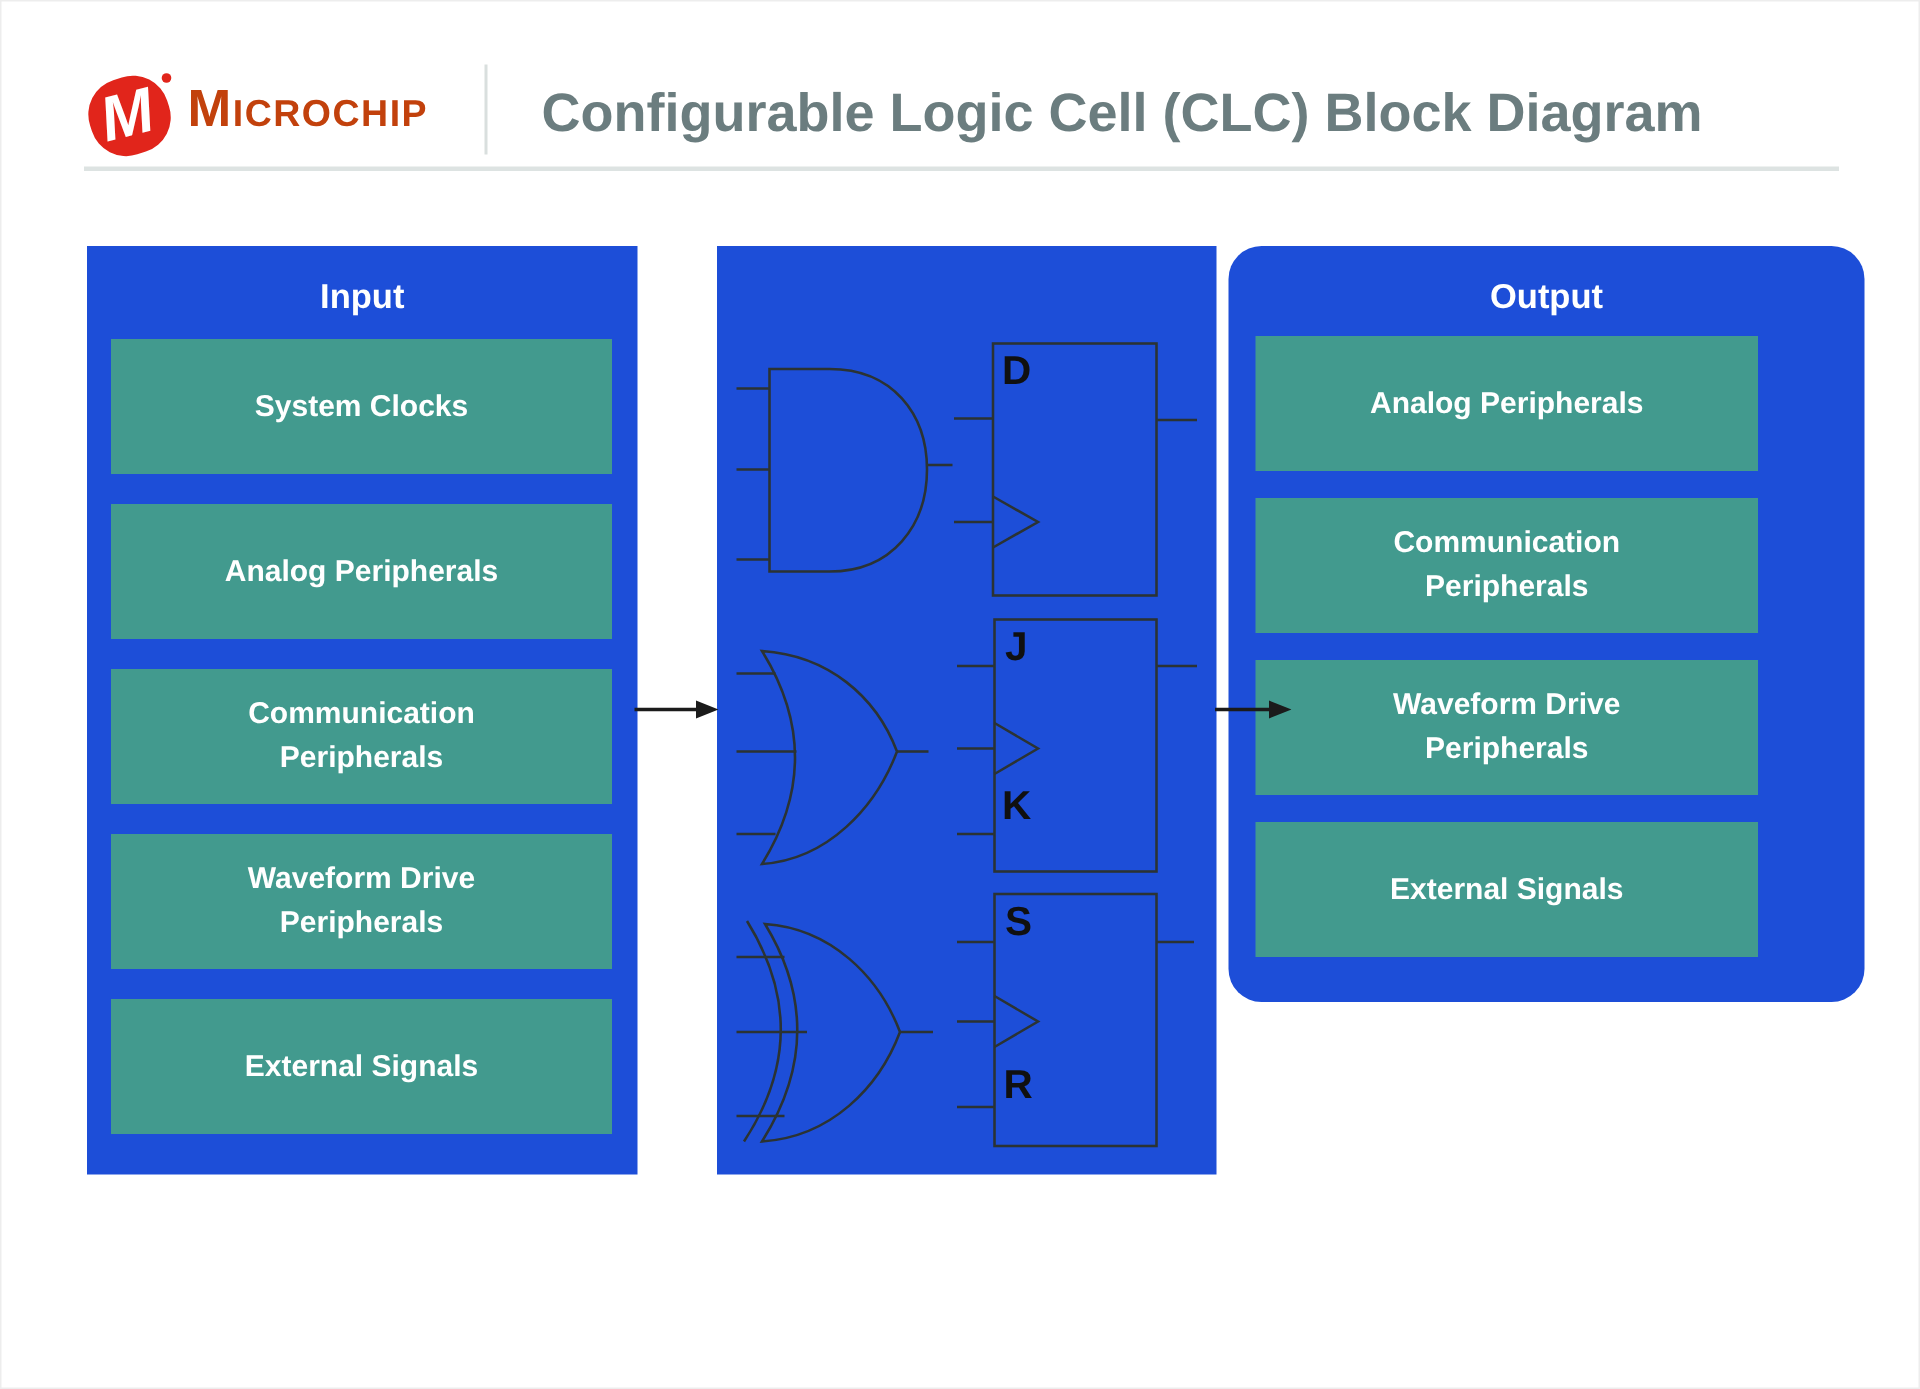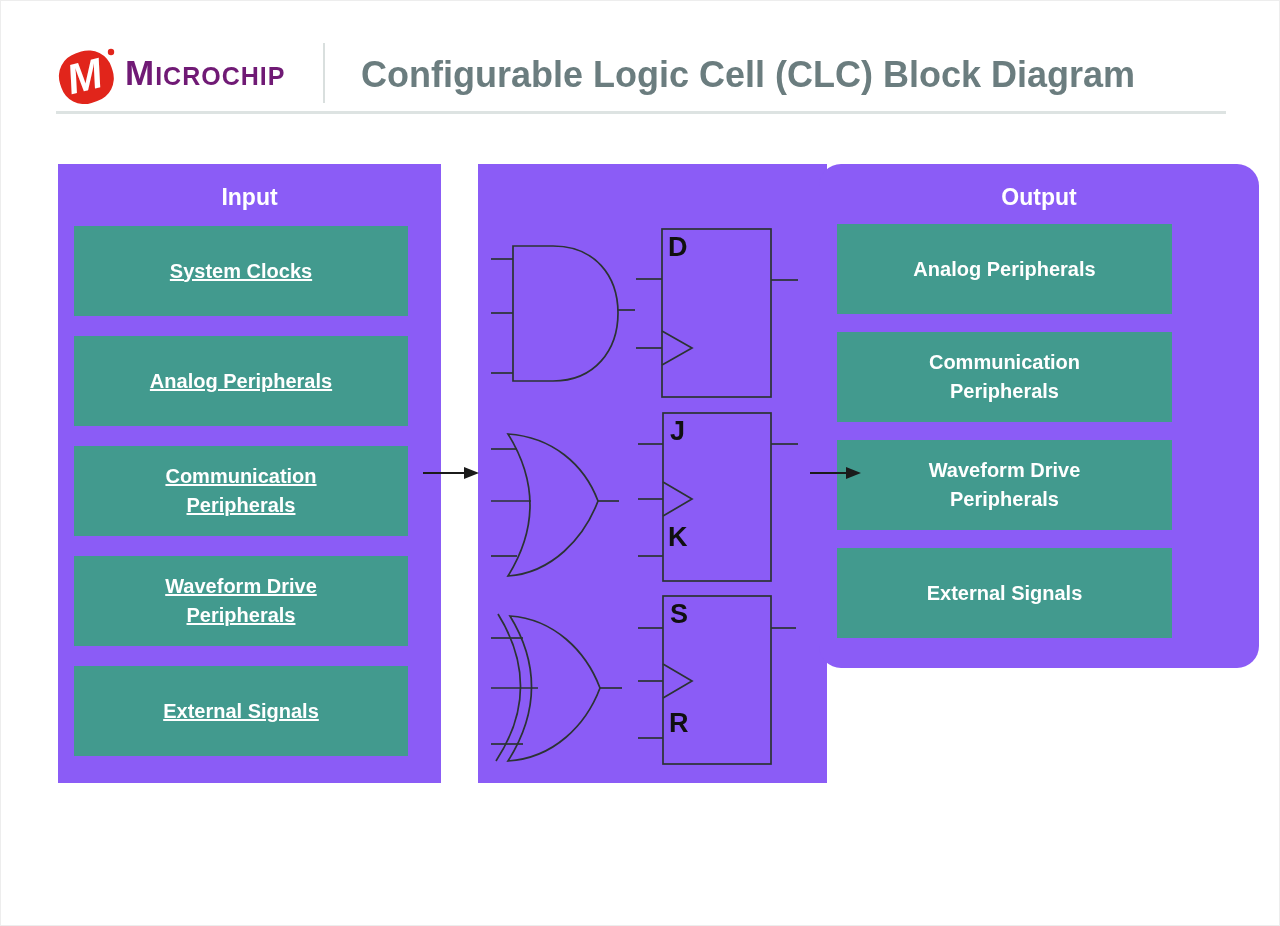--- a/index.html
+++ b/index.html
@@ -5,45 +5,45 @@
   html,body{margin:0;padding:0;background:#fff;}
   .page{
     position:relative;width:1278px;height:924px;background:#ffffff;
     border:1px solid #ededed;overflow:hidden;
     font-family:"Liberation Sans",sans-serif;
   }
   
   .logo-icon{position:absolute;left:54px;top:41px;width:64px;height:64px;}
   .brand-name{
     position:absolute;left:124px;top:52px;
-    font-size:35px;font-weight:bold;color:#701a75;
+    font-size:35px;font-weight:bold;color:#c2410c;
     font-variant:small-caps;letter-spacing:1px;
   }
   .header-vdivider{position:absolute;left:322px;top:42px;width:2px;height:60px;background:#d9dfde;}
   .page-title{
     position:absolute;left:360px;top:53px;width:820px;
     font-size:36px;font-weight:bold;color:#6b7d7f;
   }
   .header-rule{position:absolute;left:55px;top:110px;width:1170px;height:3px;background:#dde3e2;}
   
-  .panel{position:absolute;background:#8b5cf6;padding-left:16px;}
+  .panel{position:absolute;background:#1d4ed8;}
   .panel-input{left:57px;top:163px;width:367px;height:619px;}
   .panel-clc{left:477px;top:163px;width:333px;height:619px;}
   .panel-output{left:818px;top:163px;width:424px;height:504px;border-radius:22px;}
   .panel-title{
     position:absolute;left:0;top:20px;width:100%;text-align:center;
     color:#ffffff;font-size:23px;font-weight:bold;
   }
   .tealbox{
     position:absolute;background:#429a8e;color:#ffffff;
     display:flex;align-items:center;justify-content:center;text-align:center;
     font-size:20px;font-weight:bold;line-height:29px;
   }
   .tealbox .label{display:inline-block;max-width:215px;}
-  .panel-input .tealbox{left:16px;width:334px;height:90px;text-decoration:underline;}
+  .panel-input .tealbox{left:16px;width:334px;height:90px;}
   .panel-output .tealbox{left:18px;width:335px;height:90px;}
   .in-b0{top:62px;}  .in-b1{top:172px;} .in-b2{top:282px;} .in-b3{top:392px;} .in-b4{top:502px;}
   .out-b0{top:60px;} .out-b1{top:168px;} .out-b2{top:276px;} .out-b3{top:384px;}
   
   .clc-svg{position:absolute;left:0;top:0;}
   .clc-svg path,.clc-svg line,.clc-svg rect,.clc-svg polyline{
     fill:none;stroke:#2b3333;stroke-width:1.7;
   }
   .clc-svg text{
     font-family:"Liberation Sans",sans-serif;font-size:27px;font-weight:bold;

